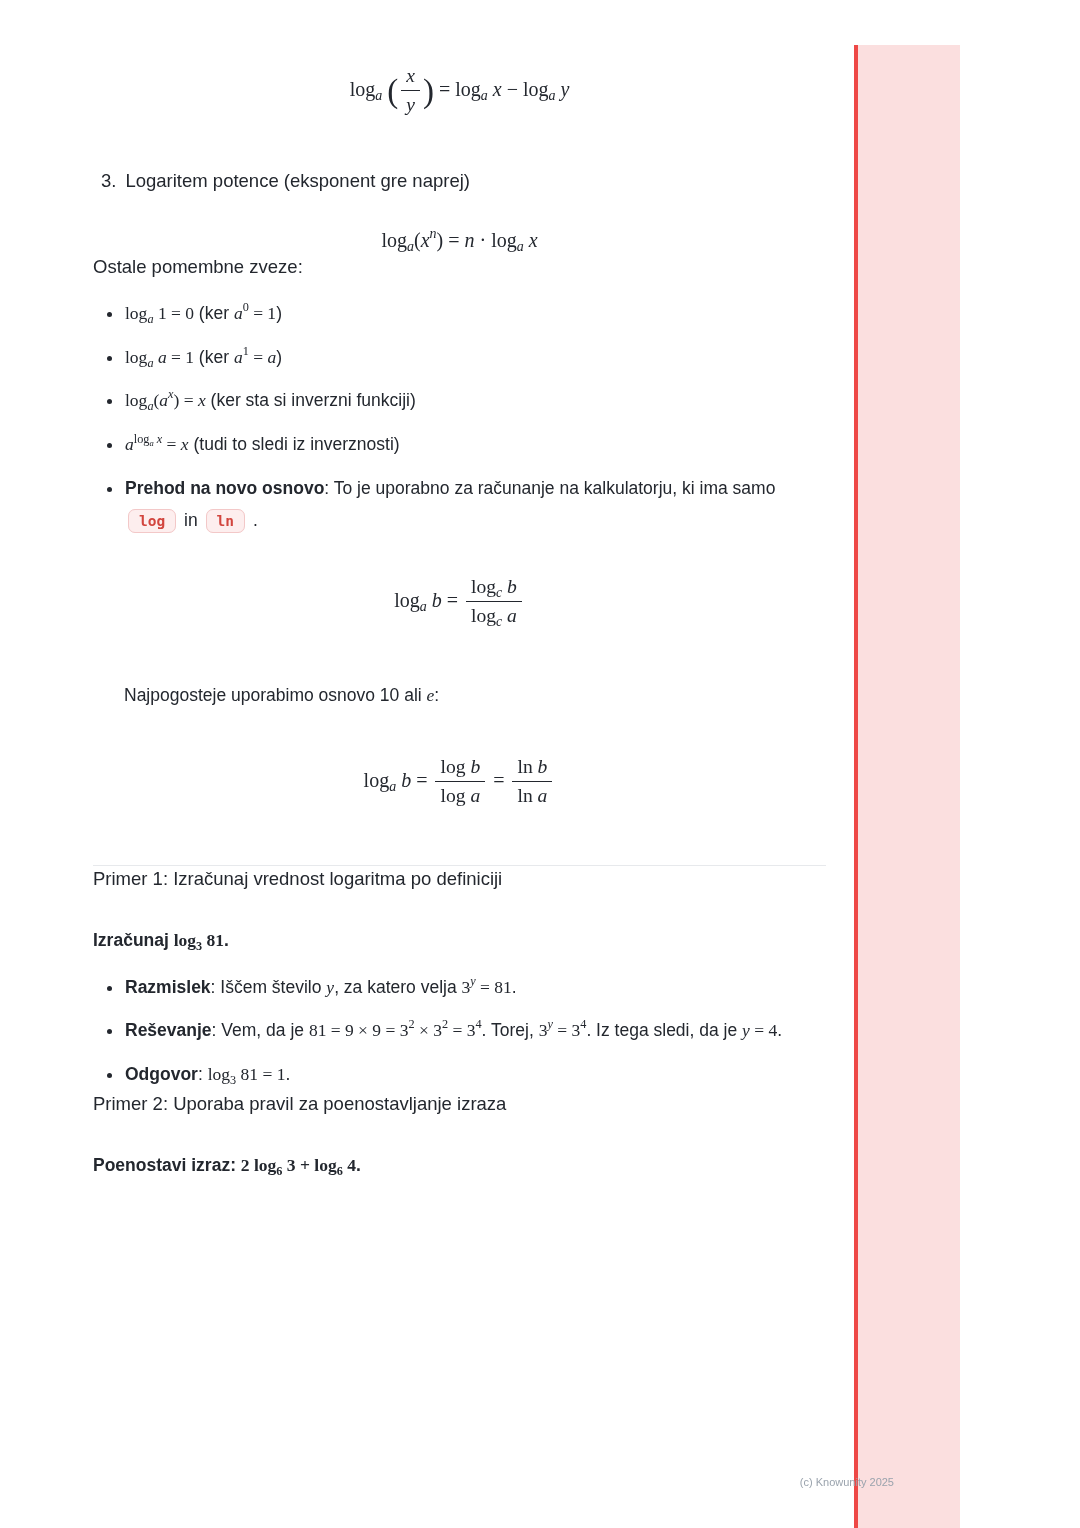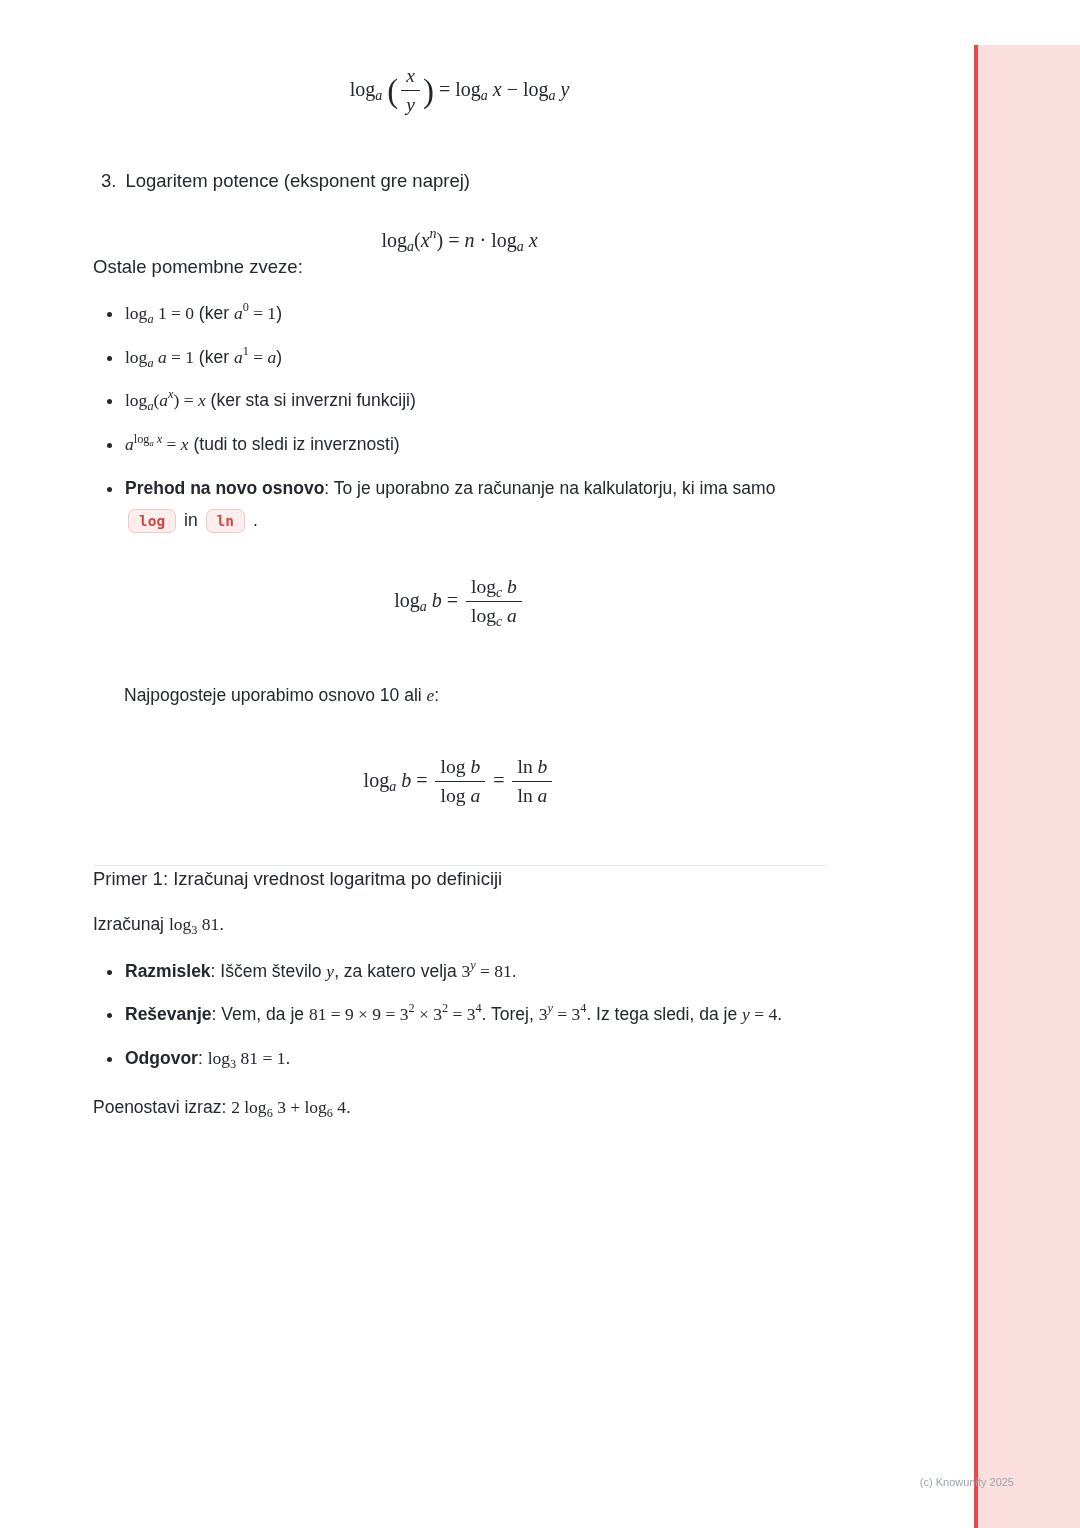--- a/index.html
+++ b/index.html
@@ -3,21 +3,21 @@
 <meta charset="utf-8">
 <style>
   * { box-sizing: border-box; }
   html, body { margin: 0; padding: 0; background: #ffffff; }
   body {
     font-family: "Liberation Sans", "DejaVu Sans", sans-serif;
     color: var(--text, #23272e);
   }
   .page {
     position: relative;
-    width: 1080px;
+    width: 960px;
     min-height: 1528px;
     background: #ffffff;
     overflow: hidden;
   }
   .side-strip {
     position: absolute; top: 45px; right: 0; width: 102px; bottom: 0;
     background: var(--strip, #fbdfdf);
   }
   .side-line {
     position: absolute; top: 45px; right: 102px; width: 4px; bottom: 0;
@@ -65,21 +65,21 @@
   .mt-ex2 { margin-top: 32px; }
   
   .f1 { margin-top: 0; }
   .f2 { margin-top: 32px; }
   .f3 { margin-top: 38px; }
   .f4 { margin-top: 46px; }
   
   ul.rules { margin: 18px 0 0; padding-left: 31px; list-style: disc outside; }
   ul.rules li { margin-bottom: 12px; line-height: 1.82; padding-left: 1px; }
   ul.rules li:last-child { margin-bottom: 0; }
-  p.plain { margin: 18px 0 0; line-height: 1.6; }
+  p.plain { margin: 34px 0 0; line-height: 1.6; font-weight: bold; }
   p.indent { margin: 52px 0 0; padding-left: 31px; line-height: 1.6; }
   strong.tx { font-weight: 700; }
   
   code.chip {
     font-family: "DejaVu Sans Mono", "Liberation Mono", monospace;
     font-weight: 700; font-size: 14.5px;
     color: var(--chip_text, #d2453e);
     background: var(--chip_bg, #fdeeee);
     border: 1px solid var(--chip_border, #f3c8c8);
     border-radius: 7px;
@@ -148,19 +148,20 @@
     <h4 class="subhead mt-ex1">Primer 1: Izračunaj vrednost logaritma po definiciji</h4>
 
     <p class="plain"><span class="tx">Izračunaj </span><span class="m">log</span><sub><span class="m">3</span></sub><span class="m"> 81</span><span class="tx">.</span></p>
 
     <ul class="rules">
       <li><strong class="tx">Razmislek</strong><span class="tx">: Iščem število </span><span class="m mi">y</span><span class="tx">, za katero velja </span><span class="m">3</span><sup><span class="m mi">y</span></sup><span class="m"> = 81</span><span class="tx">.</span></li>
       <li><strong class="tx">Reševanje</strong><span class="tx">: Vem, da je </span><span class="m">81 = 9 × 9 = 3</span><sup><span class="m">2</span></sup><span class="m"> × 3</span><sup><span class="m">2</span></sup><span class="m"> = 3</span><sup><span class="m">4</span></sup><span class="tx">. Torej, </span><span class="m">3</span><sup><span class="m mi">y</span></sup><span class="m"> = 3</span><sup><span class="m">4</span></sup><span class="tx">. Iz tega sledi, da je </span><span class="m mi">y</span><span class="m"> = 4</span><span class="tx">.</span></li>
       <li><strong class="tx">Odgovor</strong><span class="tx">: </span><span class="m">log</span><sub><span class="m">3</span></sub><span class="m"> 81 = 1</span><span class="tx">.</span></li>
     </ul>
 
+    <h4 class="subhead mt-ex2">Primer 2: Uporaba pravil za poenostavljanje izraza</h4>
 
     <p class="plain"><span class="tx">Poenostavi izraz: </span><span class="m">2 log</span><sub><span class="m">6</span></sub><span class="m"> 3 + log</span><sub><span class="m">6</span></sub><span class="m"> 4</span><span class="tx">.</span></p>
 
   </main>
 
   <div class="footer">(c) Knowunity 2025</div>
 </div>
 
 </body></html>

